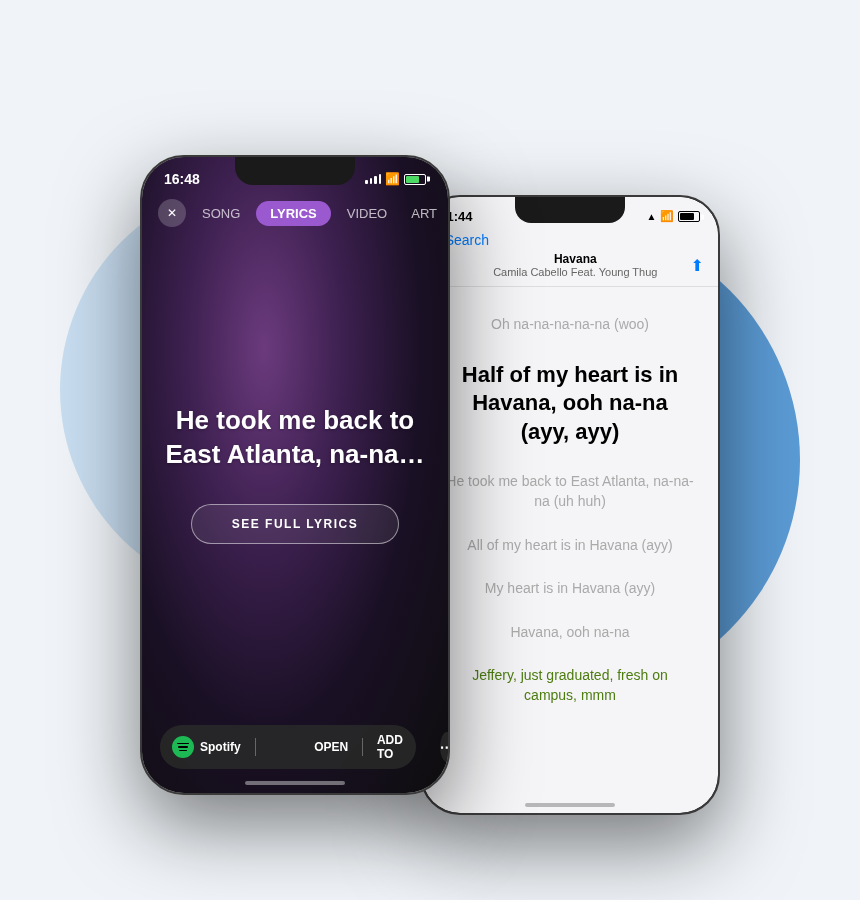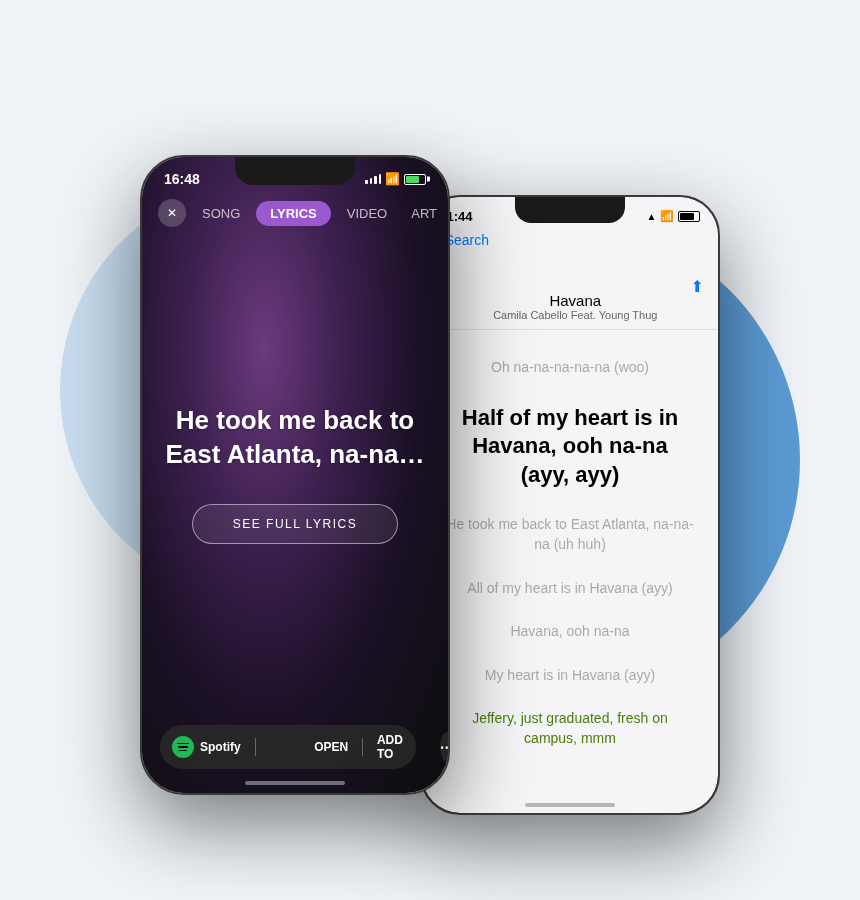--- a/index.html
+++ b/index.html
@@ -195,21 +195,21 @@
       line-height: 1.3;
       margin-bottom: 32px;
       text-shadow: 0 1px 3px rgba(0,0,0,0.3);
     }
     .see-full-lyrics-btn {
       border: 1.5px solid rgba(255,255,255,0.5);
       border-radius: 22px;
       padding: 12px 40px;
       color: white;
       font-size: 12px;
-      font-weight: 400;
+      font-weight: 700;
       letter-spacing: 1.5px;
       background: rgba(255,255,255,0.08);
       cursor: pointer;
     }
 
     
     .bottom-bar-left {
       padding: 12px 18px 24px;
       display: flex;
       align-items: center;
@@ -367,23 +367,22 @@
       display: flex;
       align-items: center;
       justify-content: space-between;
     }
     .nav-right-center {
       text-align: center;
       flex: 1;
     }
     .nav-right-title {
       color: #000;
-      font-size: 15px;
-      font-weight: 400;
-      margin-top: 40px;
+      font-size: 12px;
+      font-weight: 700;
     }
     .nav-right-subtitle {
       color: #666;
       font-size: 11px;
     }
 
     
     .lyrics-scroll {
       flex: 1;
       overflow: hidden;
@@ -515,22 +514,22 @@
           </div>
           <span style="font-size:16px;color:#007aff;">⬆</span>
         </div>
       </div>
 
       <div class="lyrics-scroll">
         <div class="lyric-line">Oh na-na-na-na-na (woo)</div>
         <div class="lyric-line active">Half of my heart is in Havana, ooh na-na (ayy, ayy)</div>
         <div class="lyric-line">He took me back to East Atlanta, na-na-na (uh huh)</div>
         <div class="lyric-line">All of my heart is in Havana (ayy)</div>
+        <div class="lyric-line">My heart is in Havana (ayy)</div>
         <div class="lyric-line">Havana, ooh na-na</div>
-        <div class="lyric-line">My heart is in Havana (ayy)</div>
         <div class="lyric-line faded-bottom">Jeffery, just graduated, fresh on campus, mmm</div>
       </div>
 
     </div>
     <div class="home-indicator-right"></div>
   </div>
 
 </div>
 
 </body></html>

